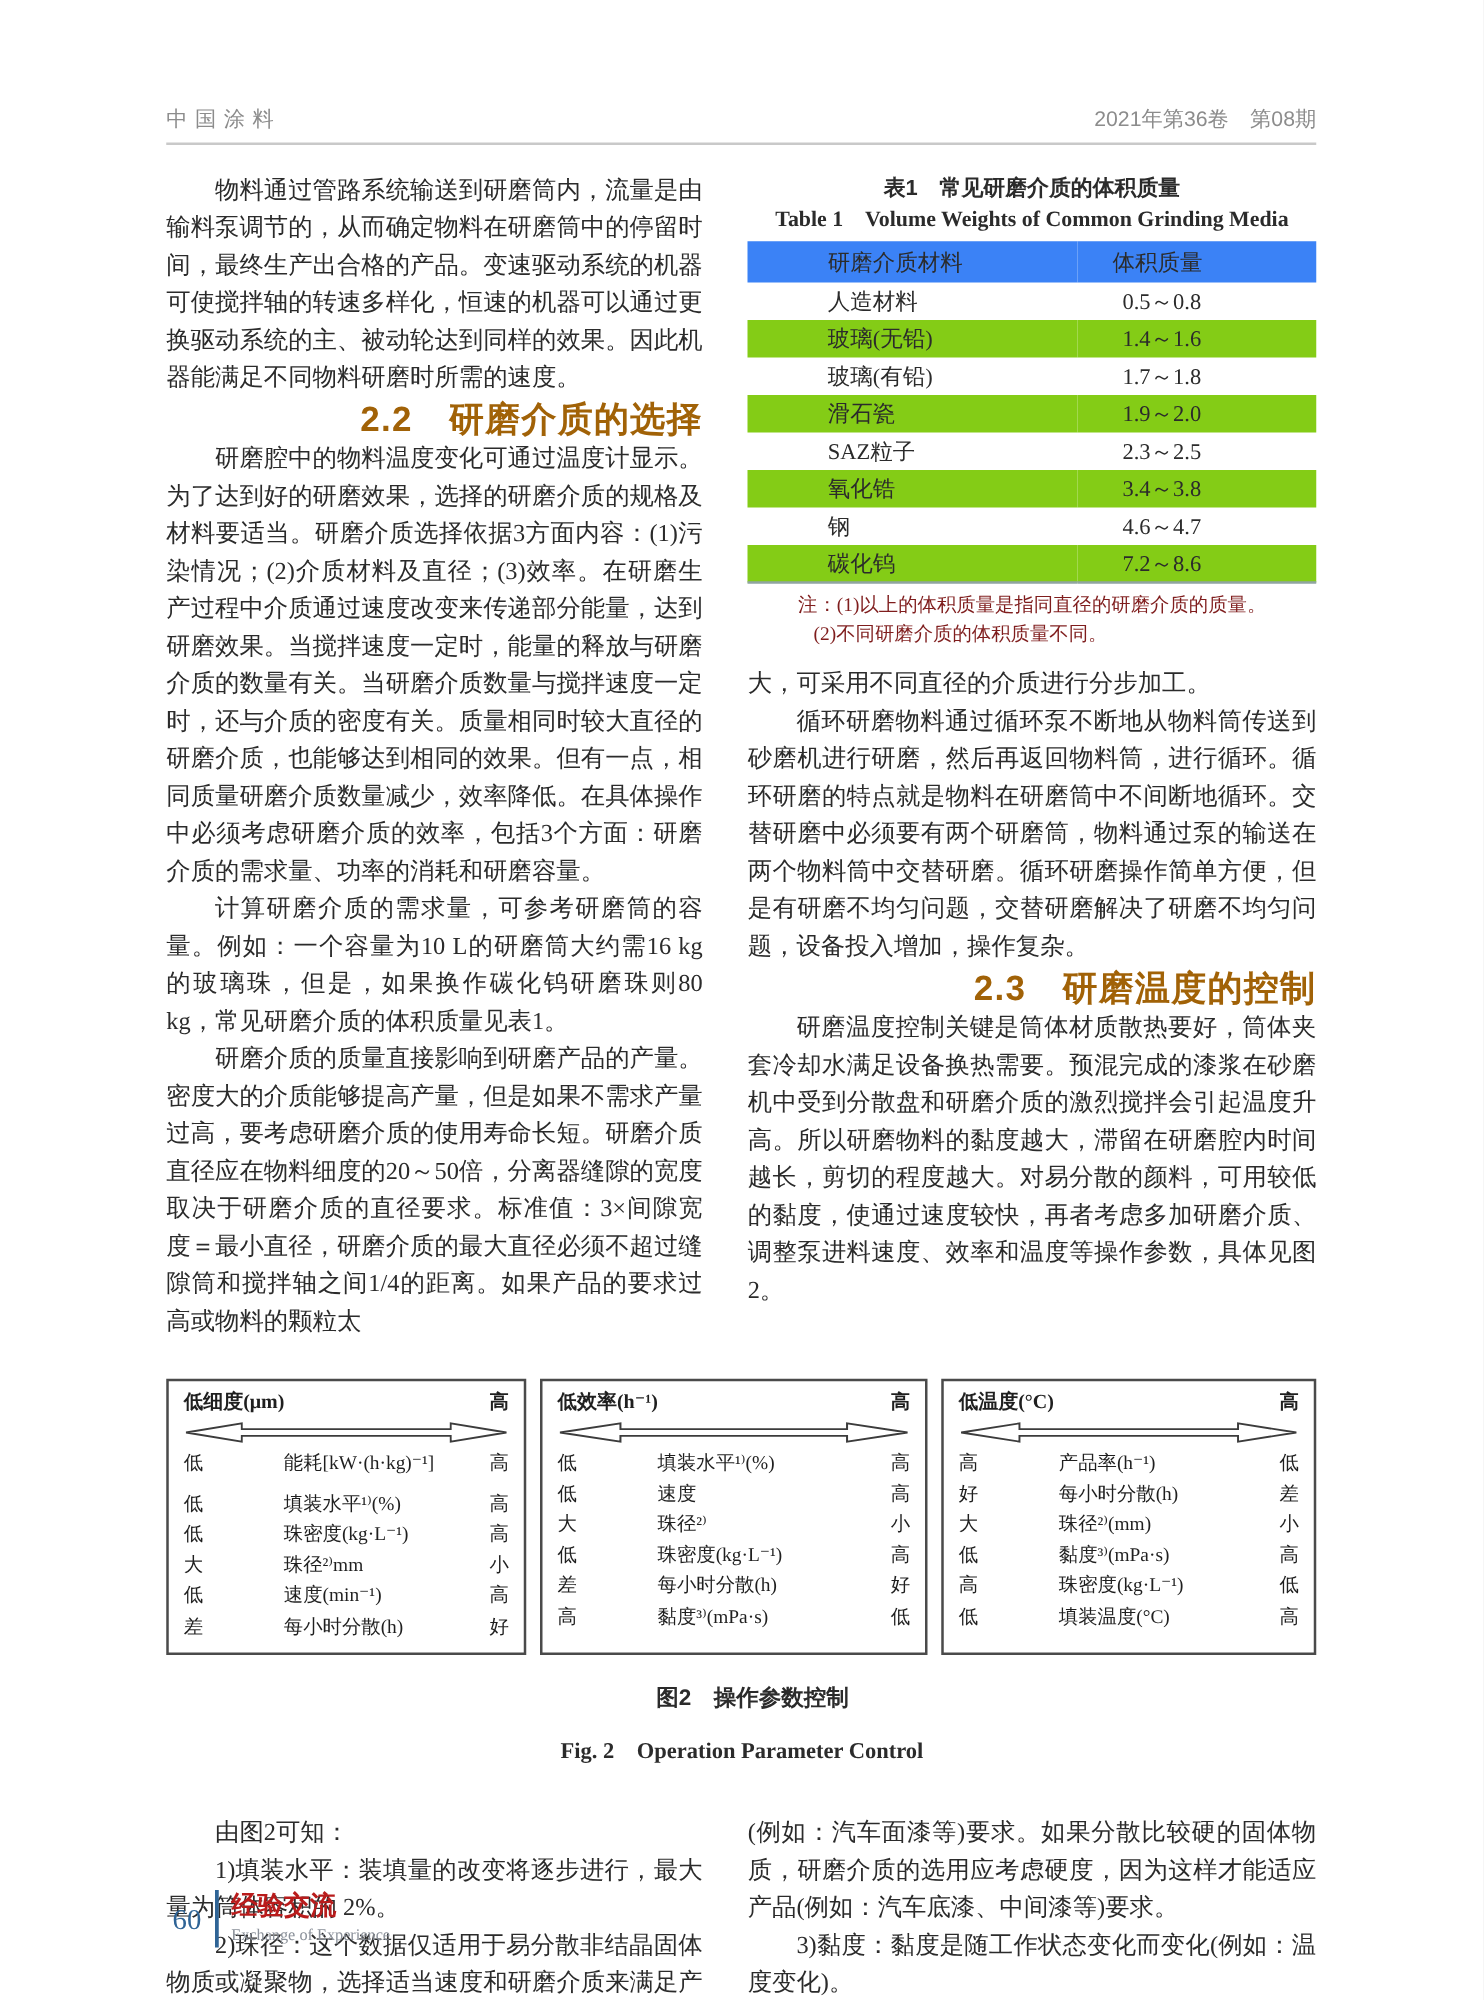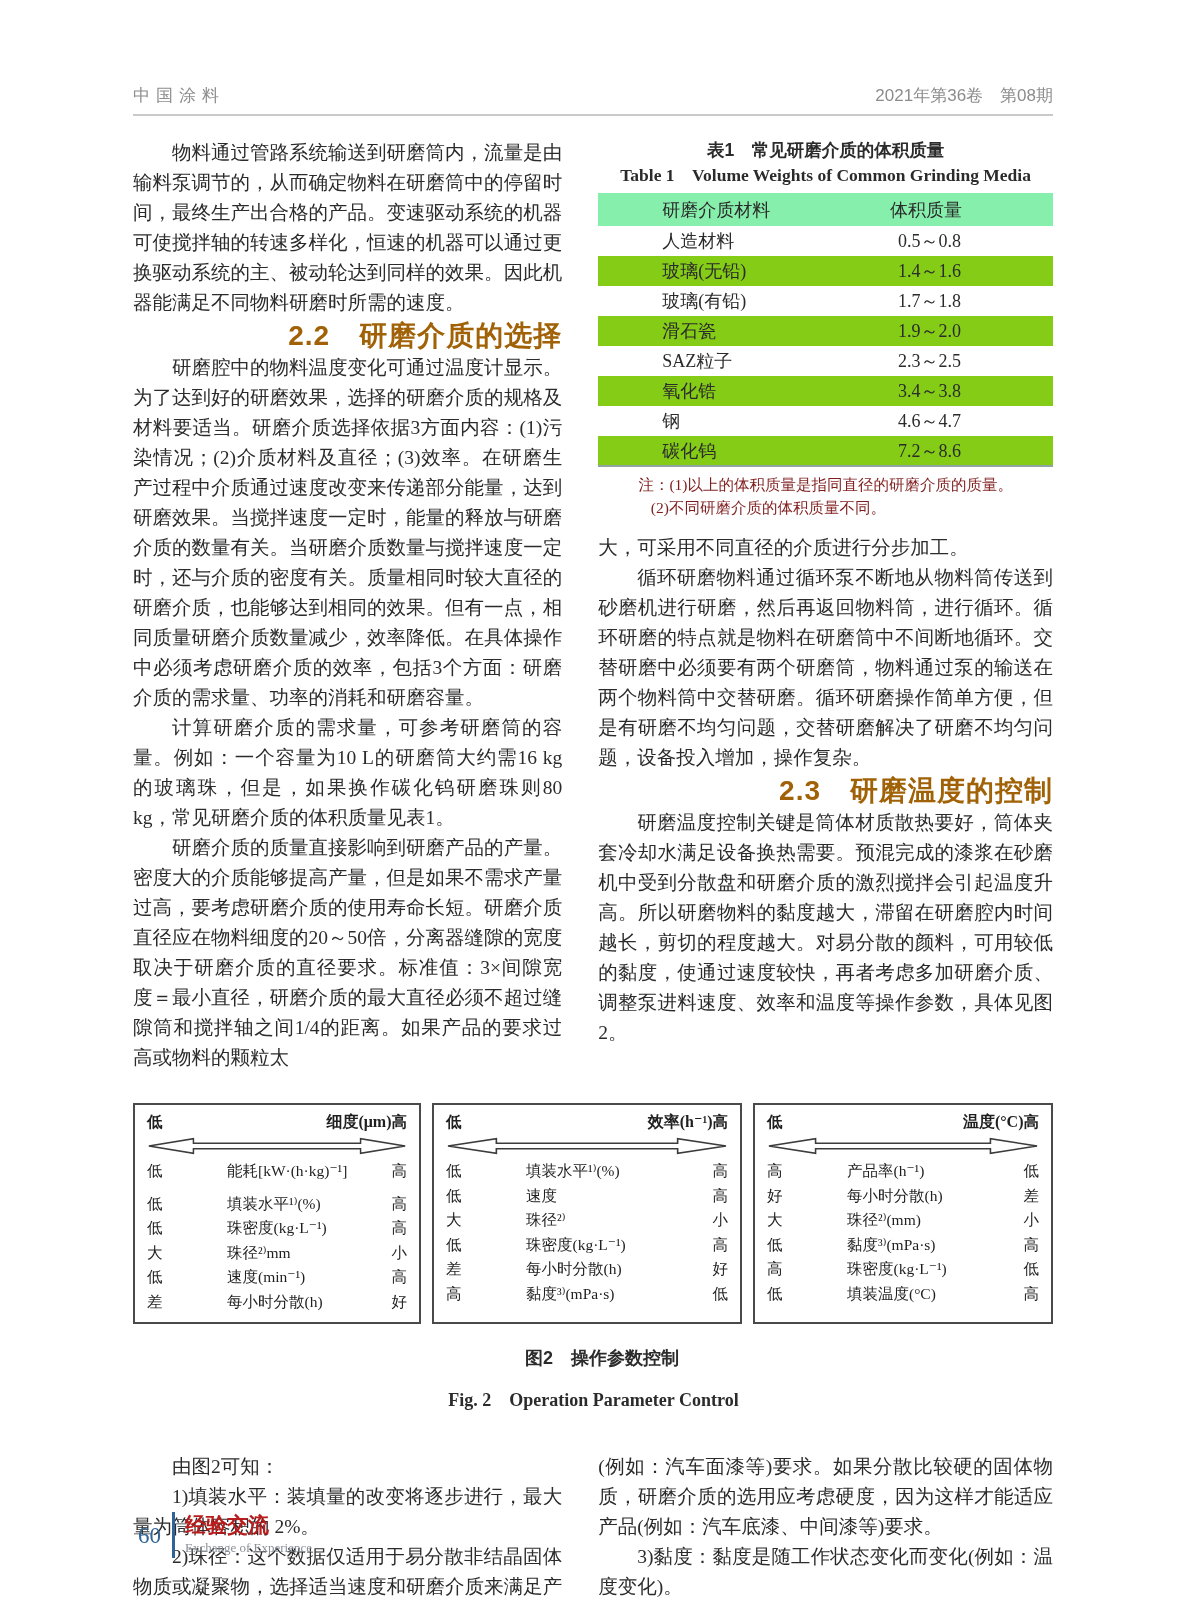--- a/index.html
+++ b/index.html
@@ -41,21 +41,21 @@
   }
   .tbl-title-en {
     text-align:center; font-weight:bold; font-size:17.5px; line-height:26px;
     font-family:"Liberation Serif","DejaVu Serif",serif;
   }
   table.media-table {
     width:100%; border-collapse:collapse; margin-top:5px;
     font-size:18px;
   }
   table.media-table th {
-    background:#86efac; font-weight:normal; font-size:18px;
+    background:#3b82f6; font-weight:normal; font-size:18px;
     height:33px; text-align:left;
   }
   table.media-table td { height:30px; }
   table.media-table .c1 { padding-left:64px; width:58%; }
   table.media-table .c2 { text-align:left; padding-left:36px; }
   table.media-table th.c2 { padding-left:28px; }
   table.media-table tr.alt { background:#84cc16; }
   table.media-table tr.last-row { border-bottom:2px solid #90a5a1; }
   .tbl-notes { margin-top:6px; color:#7f1d1d; font-size:15.5px; line-height:23px; }
   .tbl-notes p.n1 { text-indent:2.6em; }
@@ -67,21 +67,21 @@
   }
   .fig-box {
     border:2px solid #4a4a4a; padding:5px 12px 8px 12px;
     font-size:15.5px; color:#1f1f1f;
     font-family:"Liberation Serif","DejaVu Serif",serif;
   }
   .fig-box.b1 { width:288px; }
   .fig-box.b2 { width:310px; }
   .fig-box.b3 { width:300px; }
   .fig-head { display:flex; align-items:baseline; line-height:24px; font-weight:bold; }
-  .fig-head .ht { flex:1; text-align:right; font-size:16px; }
+  .fig-head .ht { flex:1; text-align:left; font-size:16px; }
   .fig-head .hl, .fig-head .hr { font-size:15.5px; }
   .fig-arrow { display:block; width:100%; height:20px; margin:2px 0 3px 0; }
   .fig-row-line { display:flex; line-height:24.5px; }
   .fig-row-line .fl { width:32px; }
   .fig-row-line .fc { flex:1; padding-left:48px; }
   .fig-row-line .fr { width:26px; text-align:right; }
   .fig-row-line.gap-after { margin-bottom:8px; }
   .fig-caption-cn {
     text-align:center; font-weight:bold; font-size:18px; margin-top:22px;
     font-family:"Liberation Sans","DejaVu Sans",sans-serif;

